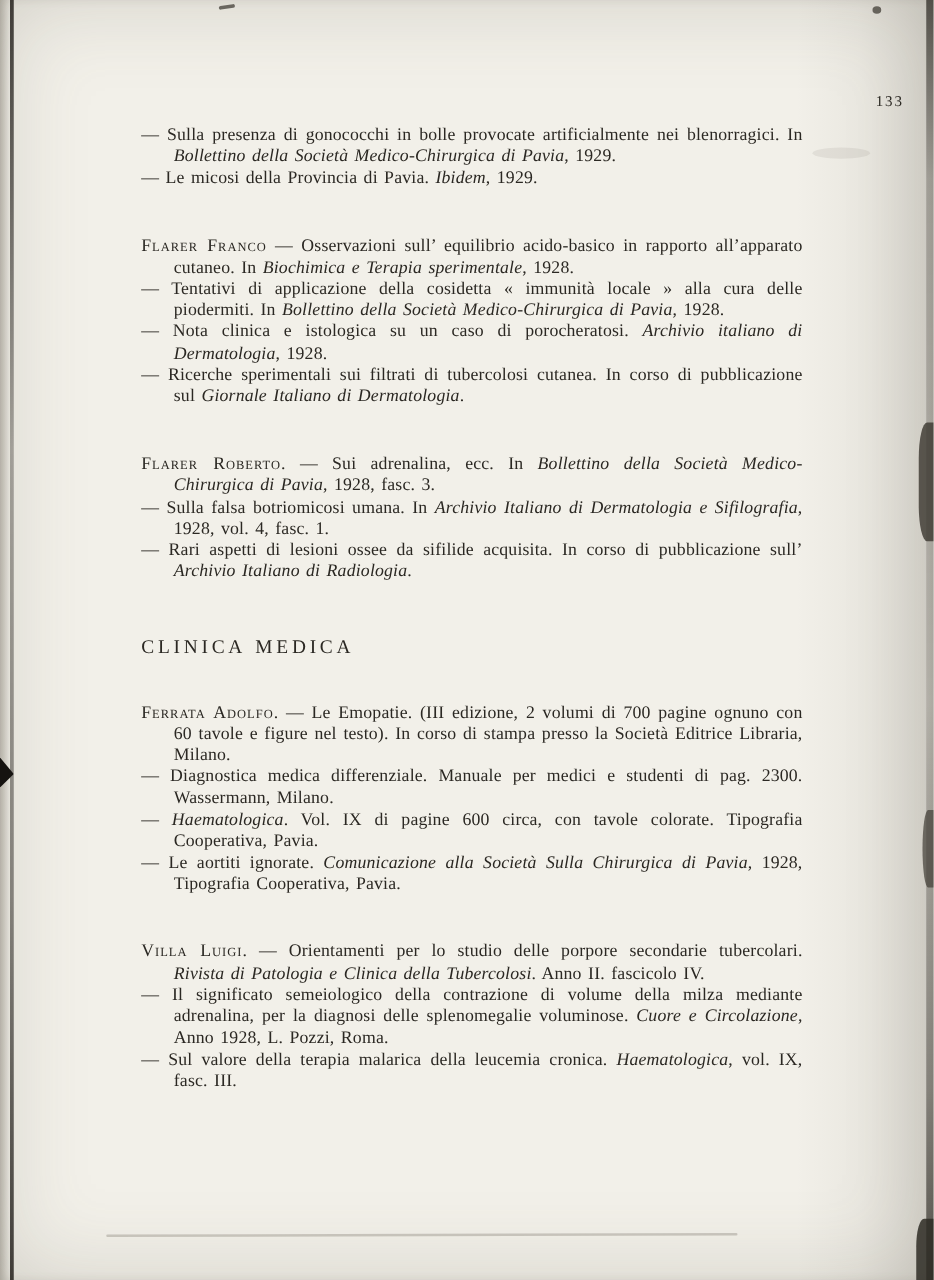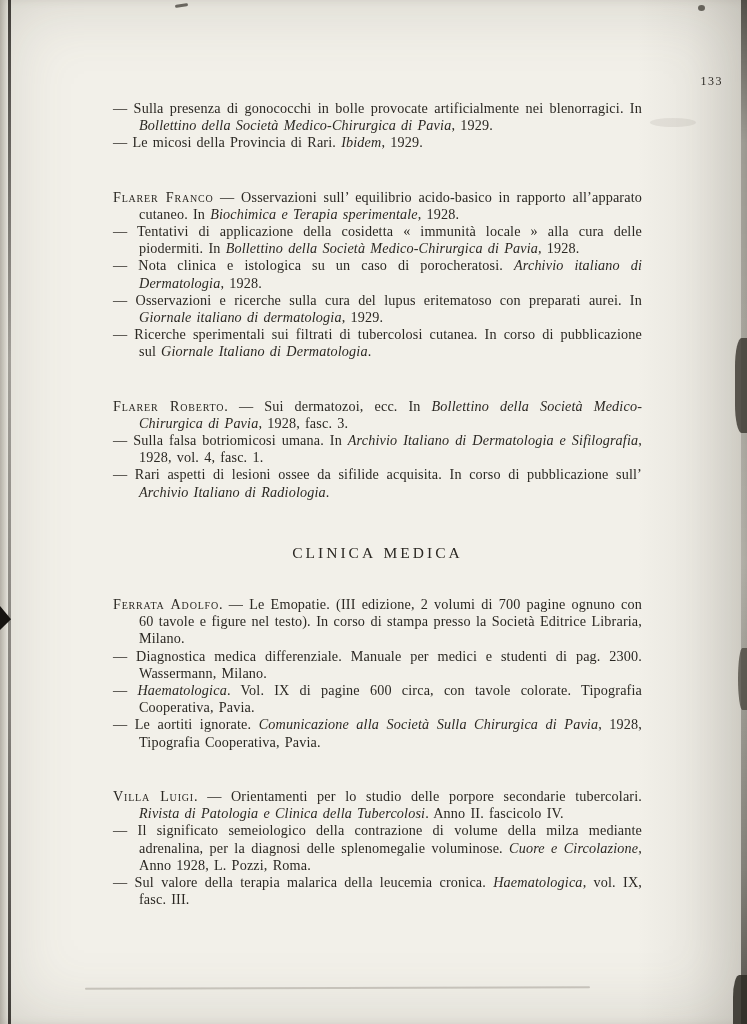--- a/index.html
+++ b/index.html
@@ -57,21 +57,21 @@
     display: flex; flex-direction: column;
     font-size: 14.2px; line-height: 17.2px;
     text-align: justify;
     word-spacing: 1.4px; letter-spacing: .15px;
     hyphens: auto; gap: 20px; -webkit-hyphens: auto;
   }
   .entry { margin: 0; padding-left: 26px; text-indent: -26px; }
   .group { margin: 0 0 17px 0; }
   .group:last-child { margin-bottom: 0; }
   .section-heading {
-    margin: 6px 0 15px; text-align: center;
+    margin: 6px 0 15px; 
     font-size: 15.5px; letter-spacing: 3px; font-weight: 400;
     text-indent: 0;
   }
   .it { font-style: italic; }
   .sc { font-variant: small-caps; letter-spacing: .8px; }
 </style>
 </head>
 <body>
 
 <div class="page">
@@ -86,31 +86,30 @@
   <div class="artifact left-notch"></div>
   <div class="artifact top-speck-1"></div>
   <div class="artifact top-speck-2"></div>
   <div class="artifact bottom-scratch"></div>
   <div class="artifact mid-smudge"></div>
 
   <div class="page-number">133</div>
   <div class="text-block" id="text-block">
       <div class="group">
         <p class="entry"><span class="rm">— Sulla presenza di gonococchi in bolle provocate artificialmente nei blenorragici. In </span><span class="it">Bollettino della Società Medico-Chirurgica di Pavia</span><span class="rm">, 1929.</span></p>
-        <p class="entry"><span class="rm">— Le micosi della Provincia di Rari. </span><span class="it">Ibidem</span><span class="rm">, 1929.</span></p>
+        <p class="entry"><span class="rm">— Le micosi della Provincia di Pavia. </span><span class="it">Ibidem</span><span class="rm">, 1929.</span></p>
       </div>
       <div class="group">
         <p class="entry"><span class="sc">Flarer Franco</span><span class="rm"> — Osservazioni sull’ equilibrio acido-basico in rapporto all’apparato cutaneo. In </span><span class="it">Biochimica e Terapia sperimentale</span><span class="rm">, 1928.</span></p>
         <p class="entry"><span class="rm">— Tentativi di applicazione della cosidetta « immunità locale » alla cura delle piodermiti. In </span><span class="it">Bollettino della Società Medico-Chirurgica di Pavia</span><span class="rm">, 1928.</span></p>
         <p class="entry"><span class="rm">— Nota clinica e istologica su un caso di porocheratosi. </span><span class="it">Archivio italiano di Dermatologia</span><span class="rm">, 1928.</span></p>
-        <p class="entry"><span class="rm">— Osservazioni e ricerche sulla cura del lupus eritematoso con preparati aurei. In </span><span class="it">Giornale italiano di dermatologia</span><span class="rm">, 1929.</span></p>
         <p class="entry"><span class="rm">— Ricerche sperimentali sui filtrati di tubercolosi cutanea. In corso di pubblicazione sul </span><span class="it">Giornale Italiano di Dermatologia</span><span class="rm">.</span></p>
       </div>
       <div class="group">
-        <p class="entry"><span class="sc">Flarer Roberto</span><span class="rm">. — Sui dermatozoi, ecc. In </span><span class="it">Bollettino della Società Medico-Chirurgica di Pavia</span><span class="rm">, 1928, fasc. 3.</span></p>
+        <p class="entry"><span class="sc">Flarer Roberto</span><span class="rm">. — Sui adrenalina, ecc. In </span><span class="it">Bollettino della Società Medico-Chirurgica di Pavia</span><span class="rm">, 1928, fasc. 3.</span></p>
         <p class="entry"><span class="rm">— Sulla falsa botriomicosi umana. In </span><span class="it">Archivio Italiano di Dermatologia e Sifilografia</span><span class="rm">, 1928, vol. 4, fasc. 1.</span></p>
         <p class="entry"><span class="rm">— Rari aspetti di lesioni ossee da sifilide acquisita. In corso di pubblicazione sull’ </span><span class="it">Archivio Italiano di Radiologia</span><span class="rm">.</span></p>
       </div>
       <div class="section-heading">CLINICA MEDICA</div>
       <div class="group">
         <p class="entry"><span class="sc">Ferrata Adolfo</span><span class="rm">. — Le Emopatie. (III edizione, 2 volumi di 700 pagine ognuno con 60 tavole e figure nel testo). In corso di stampa presso la Società Editrice Libraria, Milano.</span></p>
         <p class="entry"><span class="rm">— Diagnostica medica differenziale. Manuale per medici e studenti di pag. 2300. Wassermann, Milano.</span></p>
         <p class="entry"><span class="rm">— </span><span class="it">Haematologica</span><span class="rm">. Vol. IX di pagine 600 circa, con tavole colorate. Tipografia Cooperativa, Pavia.</span></p>
         <p class="entry"><span class="rm">— Le aortiti ignorate. </span><span class="it">Comunicazione alla Società Sulla Chirurgica di Pavia</span><span class="rm">, 1928, Tipografia Cooperativa, Pavia.</span></p>
       </div>

